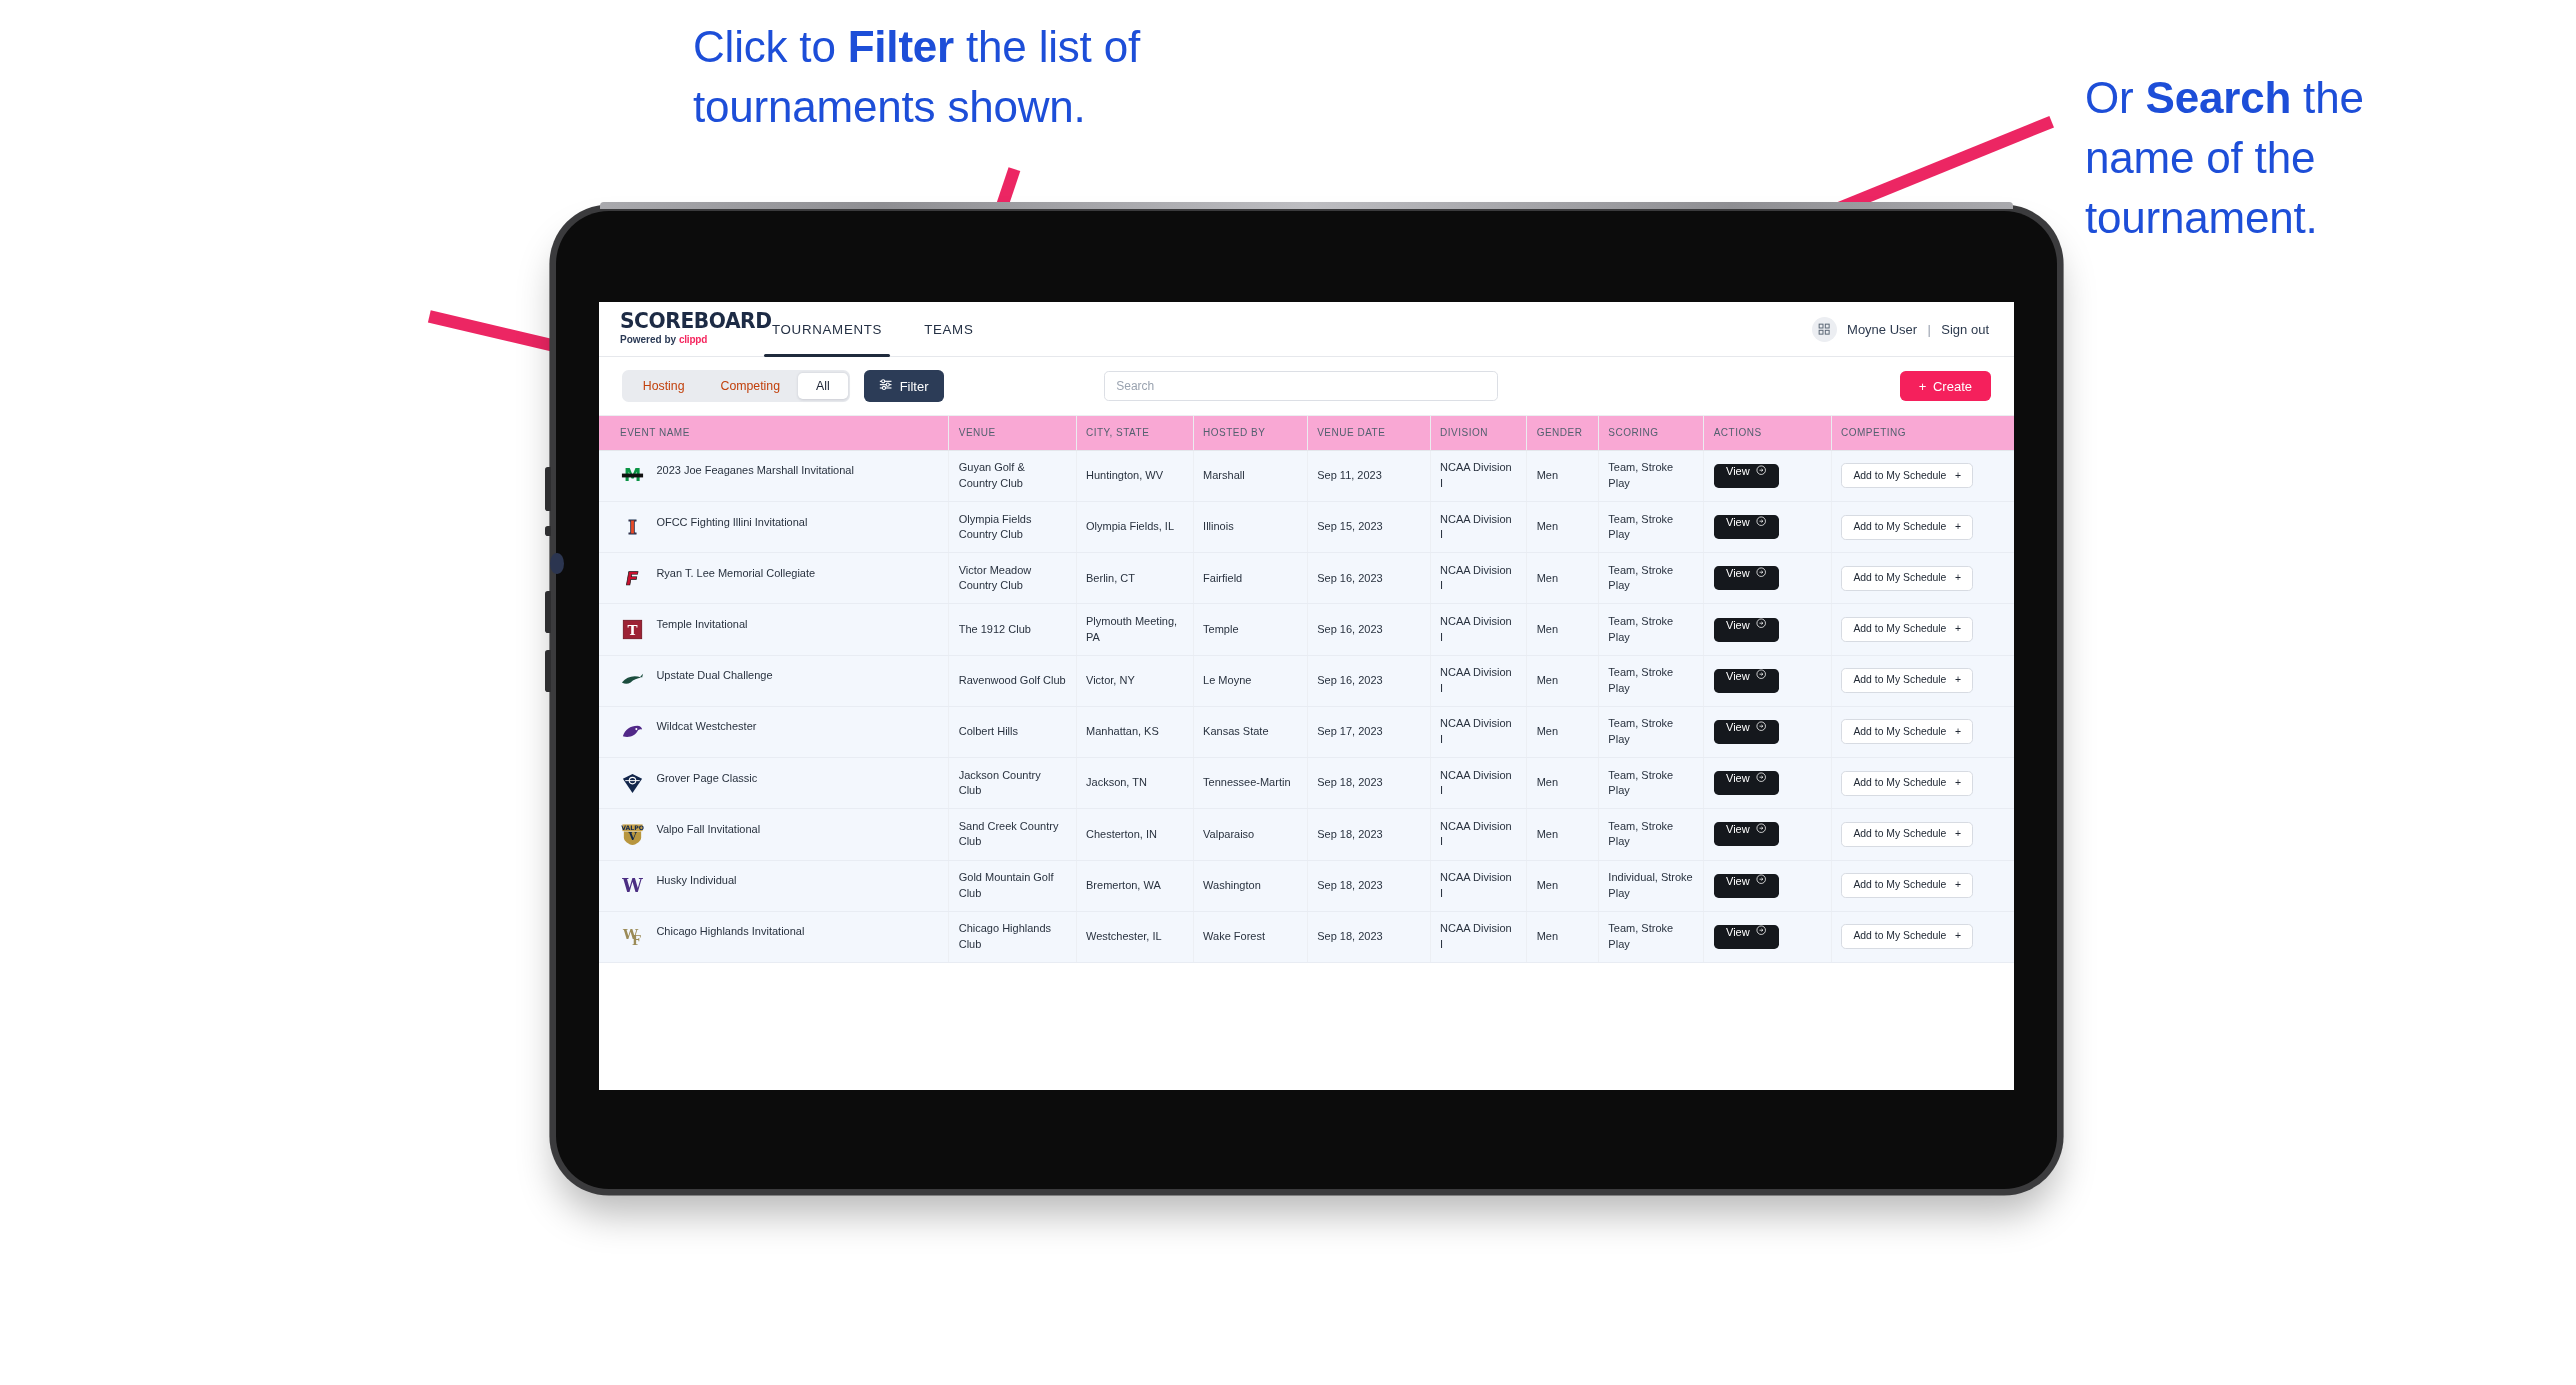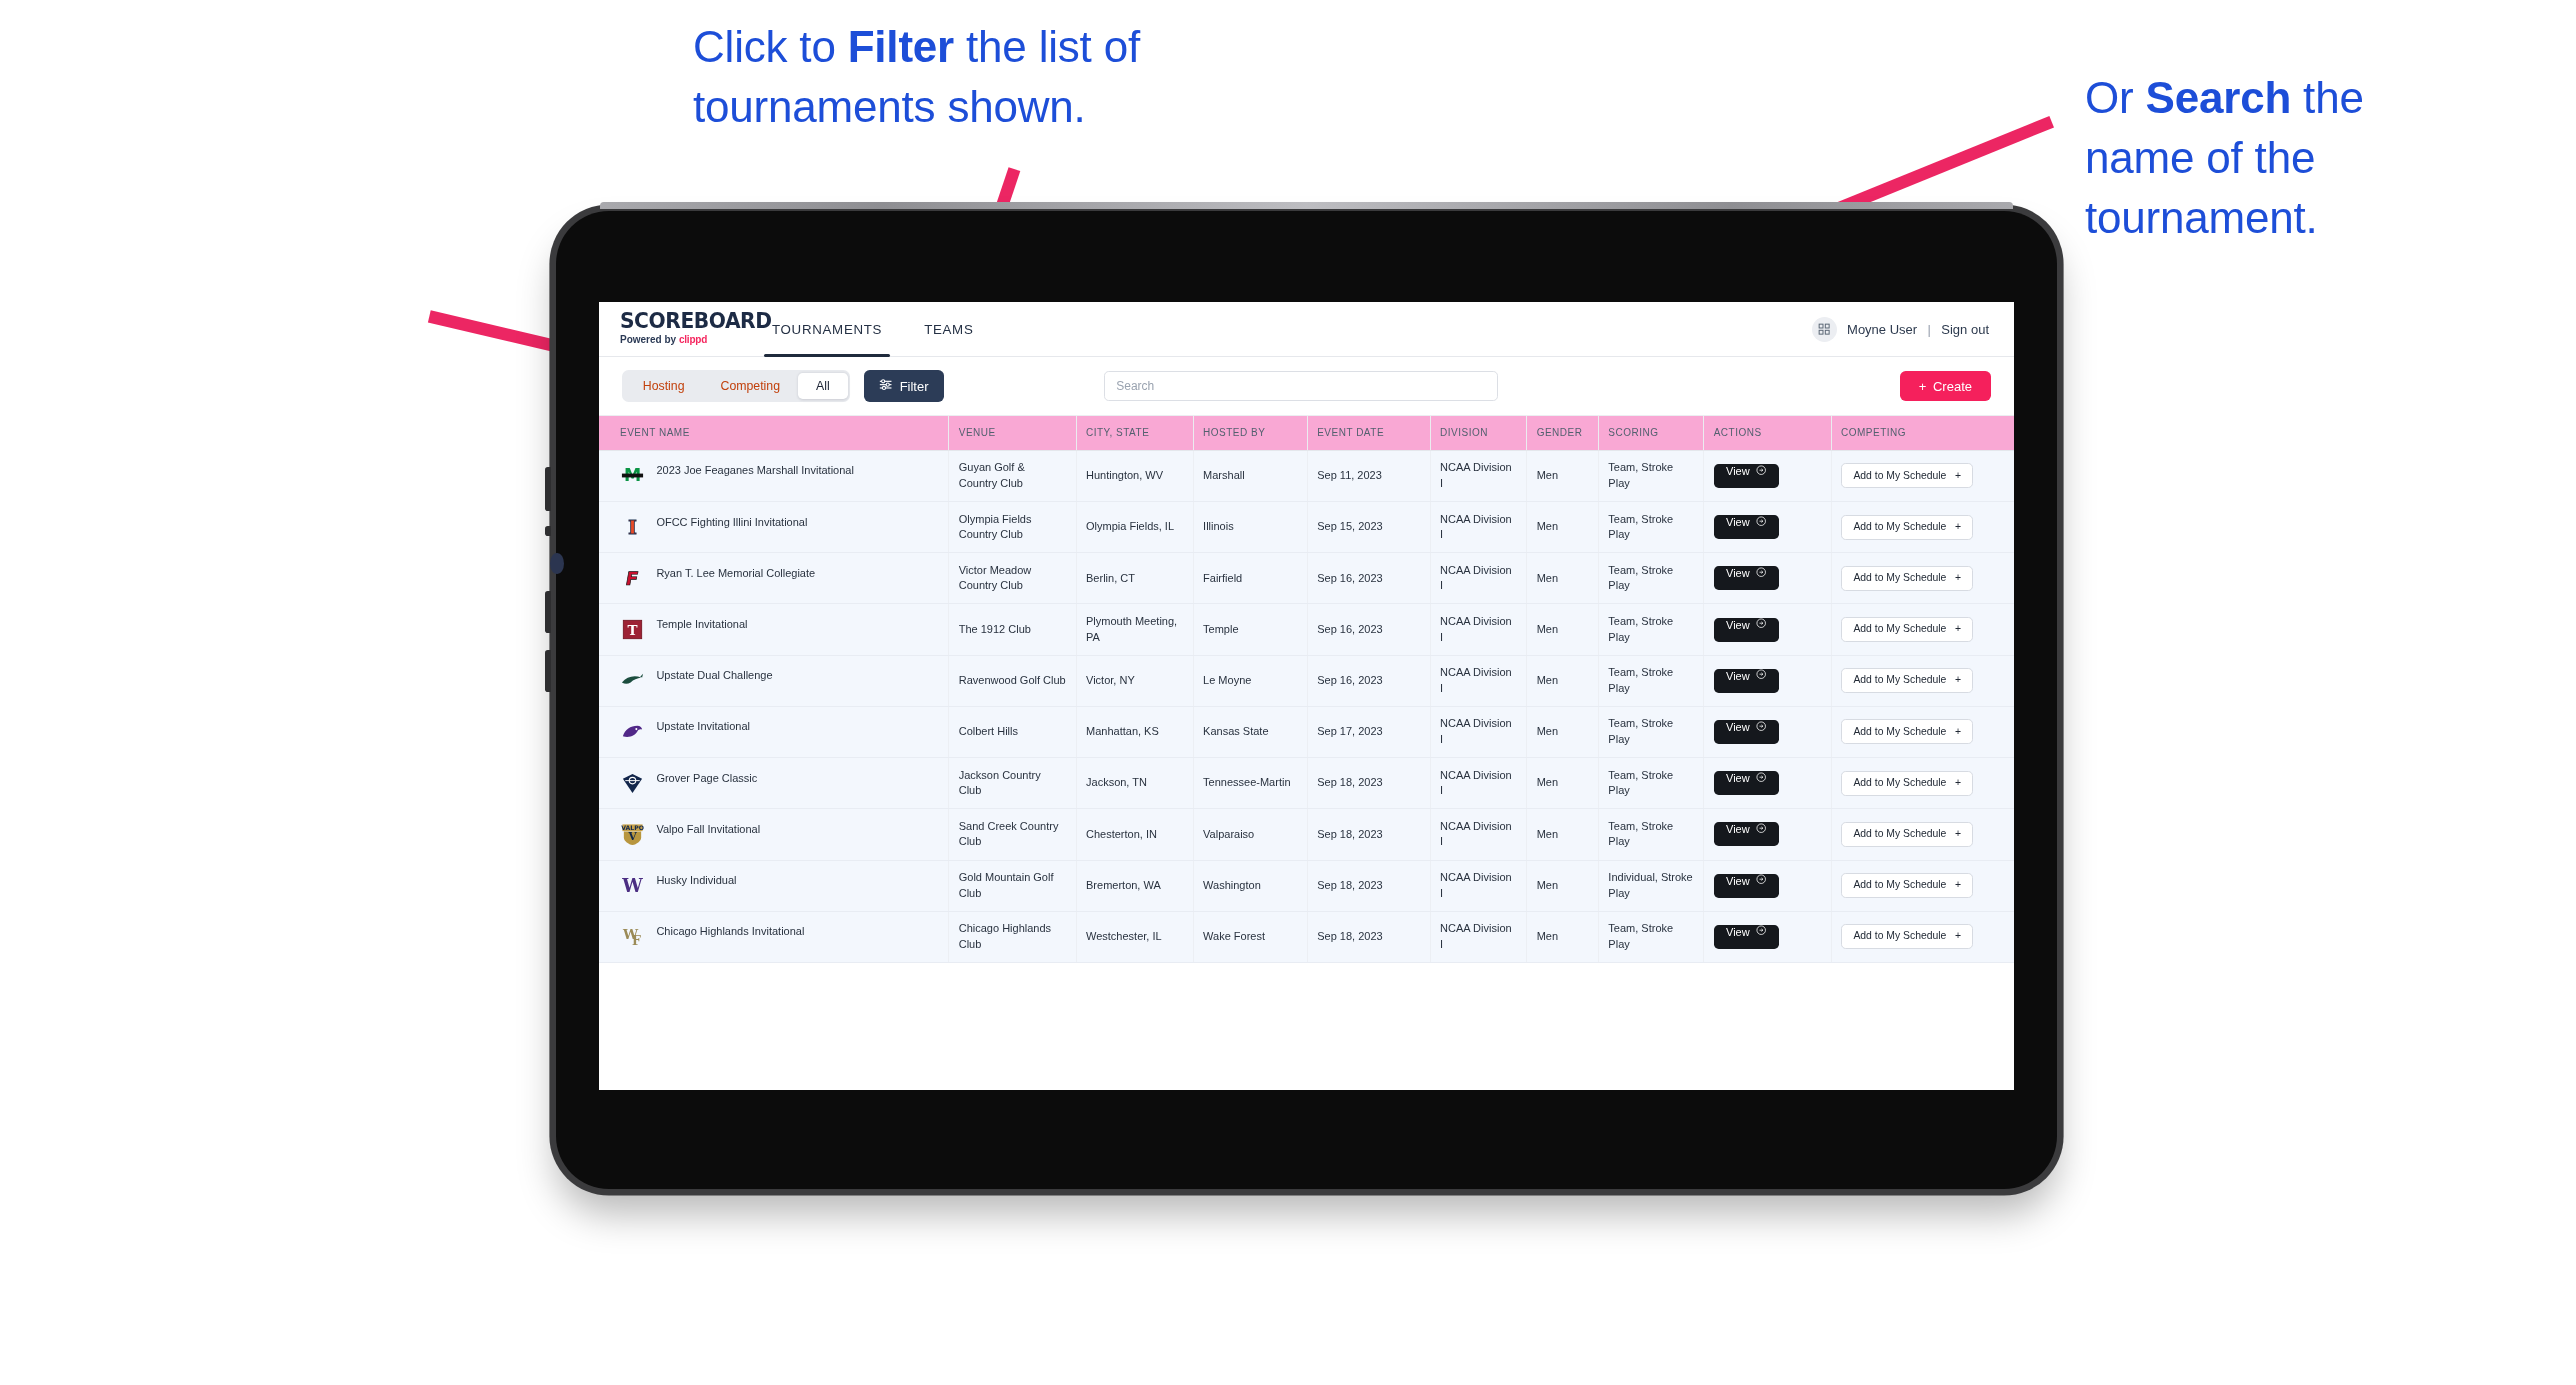--- a/index.html
+++ b/index.html
@@ -265,21 +265,21 @@
             <col style="width:72px">
           <col style="width:87px">
             <col style="width:125px">
         </colgroup>
         <thead>
             <tr id="head-row">
               <th class="c-name">EVENT NAME</th>
               <th>VENUE</th>
               <th>CITY, STATE</th>
               <th>HOSTED BY</th>
-              <th>EVENT DATE</th>
+              <th>VENUE DATE</th>
               <th>DIVISION</th>
               <th>GENDER</th>
               <th>SCORING</th>
               <th>ACTIONS</th>
               <th>COMPETING</th>
             </tr>
           </thead>
         <tbody id="body-rows">
             <tr>
               <td class="c-name">
@@ -436,21 +436,21 @@
             </tr>
             <tr>
               <td class="c-name">
                 <div class="name-cell">
                   <span class="logo">
                     <svg width="25" height="25" viewBox="0 0 26 26">
                       <path d="M3 18 C5 11,11 7,18 7 C21 7,23 9,23 11 C21 10,19 11,18 13 C16 17,10 20,3 18 Z" fill="#512888"></path>
                       <circle cx="17" cy="10.5" r="1.1" fill="#fff"></circle>
                     </svg>
                   </span>
-                  <span>Upstate Invitational</span>
+                  <span>Wildcat Westchester</span>
                 </div>
               </td>
               <td>Colbert Hills</td>
               <td>Manhattan, KS</td>
               <td>Kansas State</td>
               <td>Sep 17, 2023</td>
               <td>NCAA Division I</td>
               <td>Men</td>
               <td>Team, Stroke Play</td>
               <td><div class="view-btn">

